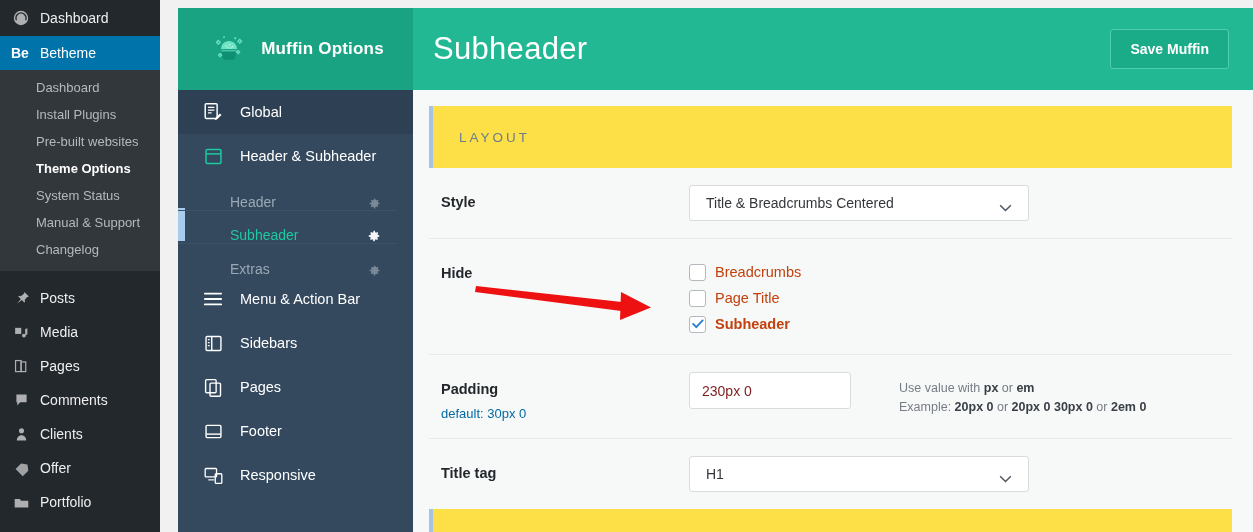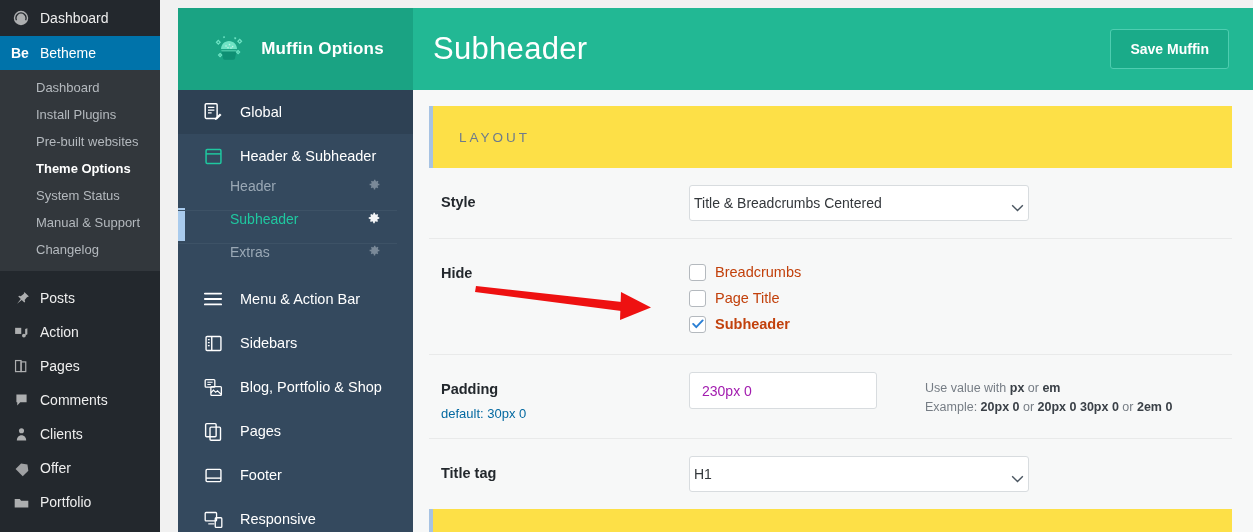--- a/index.html
+++ b/index.html
@@ -79,21 +79,21 @@
     position: relative;
   }
   .mfn-row.active-light { background: #2e4154; }
   .mfn-row .m-ico {
     width: 26px; height: 24px; margin-right: 14px; flex: none;
     display: flex; align-items: center; justify-content: center;
   }
   .mfn-row .m-ico svg { display: block; }
   .mfn-sublist { padding: 0 16px 0 0; }
   .mfn-sub {
-    display: flex; align-items: flex-start; justify-content: space-between;
+    display: flex; align-items: flex-end; justify-content: space-between;
     height: 33px; padding-left: 52px; padding-right: 16px;
     font-size: 14px; color: #9aa8b5;
     border-bottom: 1px solid #3d5266;
     position: relative;
   }
   .mfn-sub:last-child { border-bottom: none; }
   .mfn-sub.sel { color: #1fc8a0; }
   .mfn-sub .gear { opacity: .45; display: flex; }
   .mfn-sub.sel .gear { opacity: .95; }
   .mfn-indicator {
@@ -151,35 +151,35 @@
   }
   .f-label .dflt {
     font-size: 13px; color: #0369a1; margin-top: 9px;
   }
   .f-ctrl { flex: none; }
   .sel-box {
     width: 340px; height: 36px;
     background: #fff; border: 1px solid #d8dcdf;
     border-radius: 3px;
     display: flex; align-items: center;
-    padding: 0 4px;
+    padding: 0 16px;
     font-size: 14px; color: #33373b;
     position: relative;
   }
   .sel-box .cval { flex: 1; }
   .sel-box .chev {
     width: 13px; height: 8px; flex: none;
   }
   .txt-box {
-    width: 188px; height: 37px;
+    width: 162px; height: 37px;
     background: #fff; border: 1px solid #d8dcdf;
     border-radius: 3px;
     display: flex; align-items: center;
     padding: 0 12px;
-    font-size: 14px; color: #a21caf;
+    font-size: 14px; color: #7f1d1d;
   }
   .checks { padding-top: 3px; margin-left: 0; }
   .chk-row {
     display: flex; align-items: center;
     height: 26px;
   }
   .cbox {
     width: 17px; height: 17px; flex: none;
     border: 1px solid #b4b9be; border-radius: 3px;
     background: #fff; margin-right: 9px;
@@ -242,21 +242,21 @@
 
     <div class="wp-item">
       <span class="wp-ico">
         <svg width="17" height="17" viewBox="0 0 20 20" fill="#dcdcdc">
           <path d="M3 4h8v8H3z" fill="none"></path>
           <path d="M2.5 4.5h7.2v7.2H2.5z" fill="#dcdcdc"></path>
           <circle cx="12.8" cy="13.6" r="2.2"></circle>
           <path d="M14.3 13.6V5.8l2.6-.7v7.1z"></path>
         </svg>
       </span>
-      <span>Action</span>
+      <span>Media</span>
     </div>
 
     <div class="wp-item">
       <span class="wp-ico">
         <svg width="17" height="17" viewBox="0 0 20 20" fill="none" stroke="#dcdcdc" stroke-width="1.4">
           <rect x="3" y="3" width="6.5" height="13"></rect>
           <rect x="9.5" y="4.6" width="5.5" height="11.4"></rect>
         </svg>
       </span>
       <span>Pages</span>
@@ -396,31 +396,20 @@
         <span class="m-ico">
           <svg width="21" height="21" viewBox="0 0 24 24" fill="none" stroke="#fff" stroke-width="1.6">
             <rect x="3.5" y="4" width="17" height="16" rx="1.2"></rect>
             <path d="M10 4v16"></path>
             <path d="M5.6 7.5h2M5.6 11h2M5.6 14.5h2" stroke-width="1.4"></path>
           </svg>
         </span>
         <span>Sidebars</span>
       </div>
 
-      <div class="mfn-row">
-        <span class="m-ico">
-          <svg width="21" height="21" viewBox="0 0 24 24" fill="none" stroke="#fff" stroke-width="1.5">
-            <rect x="2.5" y="3" width="11" height="8.5" rx="1"></rect>
-            <path d="M5 6h6M5 8.5h4" stroke-width="1.2"></path>
-            <rect x="9" y="11" width="12" height="10" rx="1"></rect>
-            <path d="M9 18l3-3 2.5 2.5 2-1.8 4.5 4.3" stroke-width="1.3"></path>
-          </svg>
-        </span>
-        <span>Blog, Portfolio &amp; Shop</span>
-      </div>
 
       <div class="mfn-row">
         <span class="m-ico">
           <svg width="21" height="21" viewBox="0 0 24 24" fill="none" stroke="#fff" stroke-width="1.6">
             <rect x="3" y="3" width="12" height="15" rx="1.2"></rect>
             <rect x="8" y="7" width="12" height="15" rx="1.2"></rect>
           </svg>
         </span>
         <span>Pages</span>
       </div>

